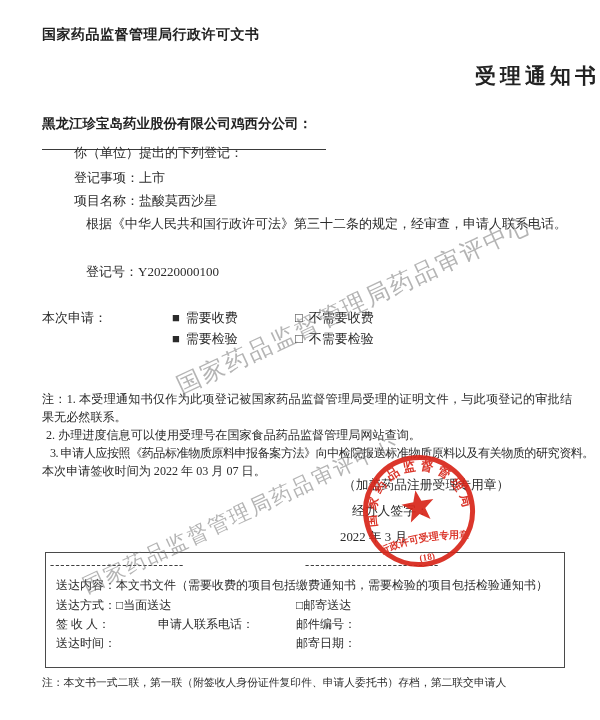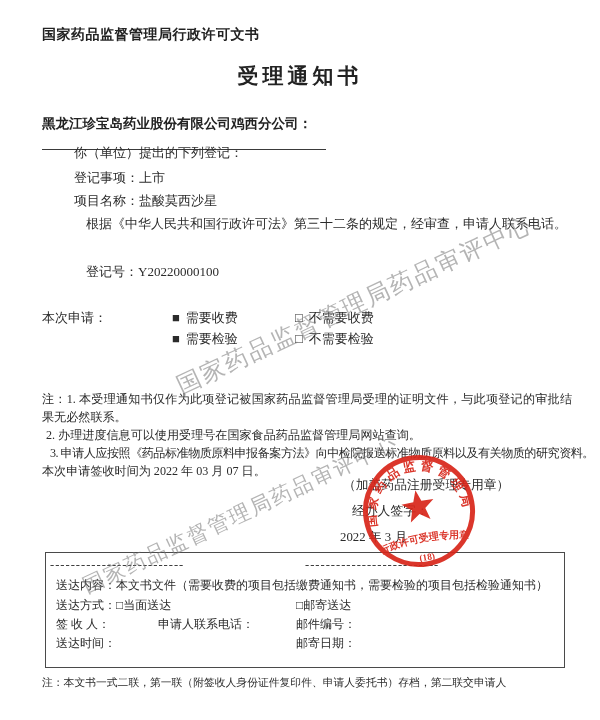--- a/index.html
+++ b/index.html
@@ -2,21 +2,21 @@
 <html><head>
 <meta charset="utf-8">
 <style>
   html,body{margin:0;padding:0;background:#ffffff;}
   .page{
     position:relative;width:600px;height:720px;background:#fff;overflow:hidden;
     font-family:"Liberation Serif","DejaVu Serif",serif;color:#2b2b2b;
   }
   .abs{position:absolute;white-space:nowrap;line-height:1.25;}
   .doc-header{left:42px;top:26px;font-size:14px;font-weight:bold;letter-spacing:.5px;color:#222;text-align:center;}
-  .doc-title{left:0;top:63px;width:600px;text-align:center;font-size:21px;font-weight:600;letter-spacing:4px;color:#222;}
+  .doc-title{left:0;top:63px;width:600px;text-align:right;font-size:21px;font-weight:600;letter-spacing:4px;color:#222;}
   .addressee{left:42px;top:116px;font-size:13.5px;font-weight:bold;border-bottom:1px solid #3a3a3a;padding:0 14px 16px 0;color:#222;}
   .b13{font-size:13px;color:#2b2b2b;}
   .para{white-space:normal;font-size:12.8px;line-height:21px;text-align:justify;}
   .note{white-space:normal;font-size:12.1px;line-height:18px;text-align:justify;}
   .mark{display:inline-block;margin-right:6px;}
   .sign-line{font-size:12.8px;color:#2b2b2b;}
   .watermark{
     color:rgba(118,118,118,.55);font-size:24px;letter-spacing:2px;
     transform-origin:0 50%;transform:rotate(-25deg);z-index:3;pointer-events:none;
   }

